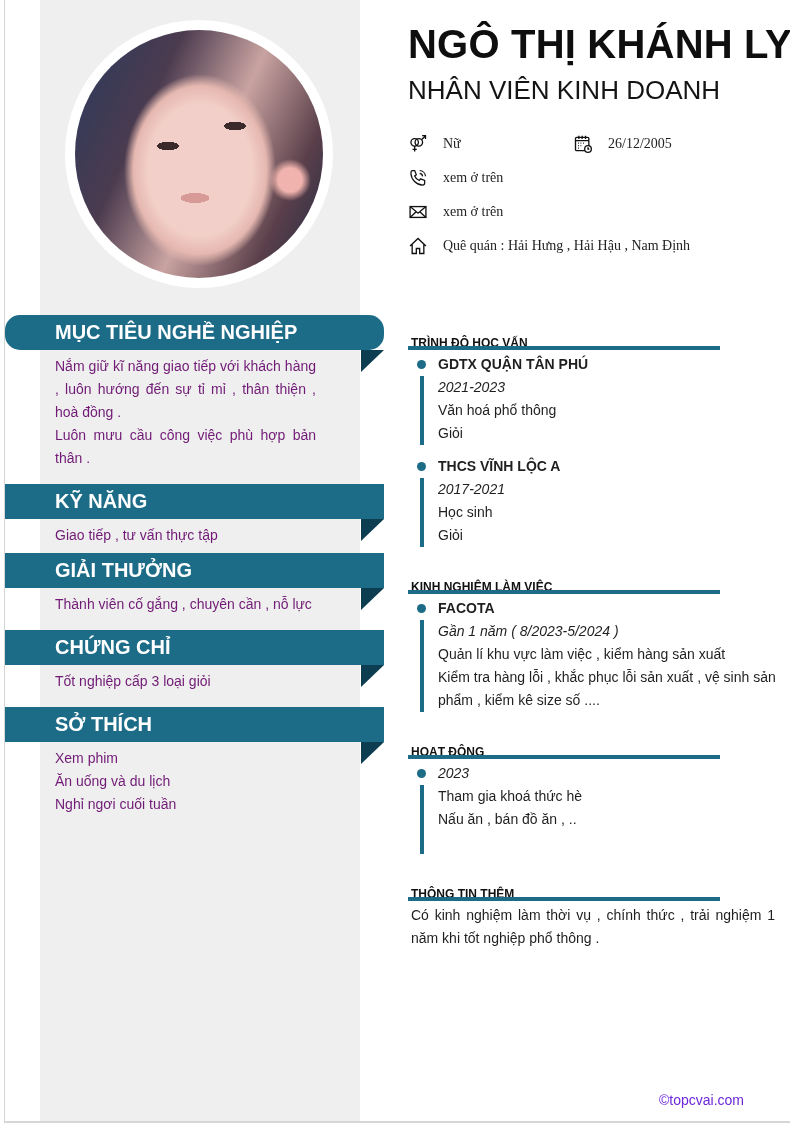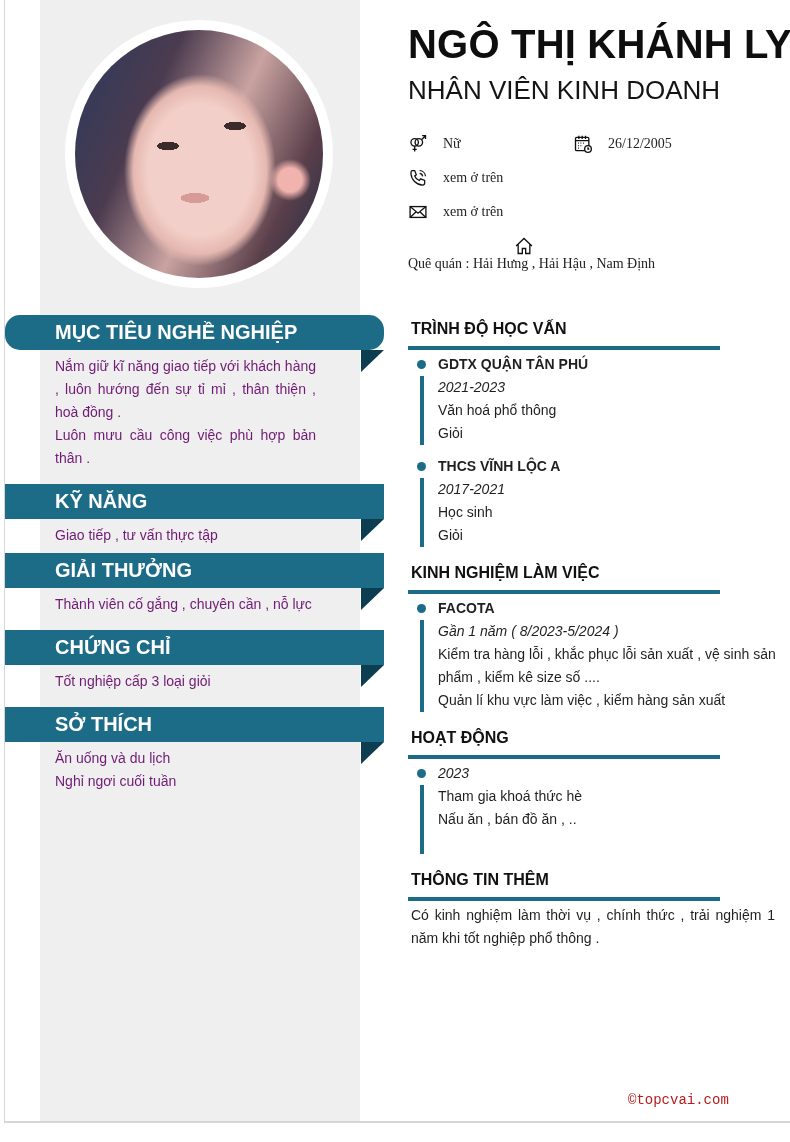--- a/index.html
+++ b/index.html
@@ -54,35 +54,35 @@
     position: absolute; left: 361px; width: 0; height: 0;
     border-top: 22px solid #0d3d50; border-right: 23px solid transparent;
   }
   .lsec-body {
     position: absolute; left: 55px; width: 261px; font-size: 14px; line-height: 23px; color: #701a75;
   }
   .lsec-body.justify p { text-align: justify; text-align-last: left; }
 
   
   .rsec-title {
-    position: absolute; left: 411px; font-size: 16px; font-weight: 700; color: #111;
-    white-space: nowrap; text-transform: uppercase;
+    position: absolute; left: 411px; font-size: 12px; font-weight: 700; color: #111;
+    white-space: nowrap; text-transform: uppercase; margin-top: 16px;
   }
   .rsec-rule { position: absolute; left: 408px; width: 312px; height: 4px; background: #1c6b87; }
   .tl-item { position: absolute; left: 411px; width: 370px; font-size: 14px; line-height: 23px; color: #1f1f1f; }
   .tl-dot { position: absolute; left: 6px; top: 7px; width: 9px; height: 9px; border-radius: 50%; background: #1c6b87; }
   .tl-line { position: absolute; left: 9px; top: 23px; width: 4px; background: #1c6b87; }
   .tl-content { padding-left: 27px; }
   .tl-head { font-weight: 700; font-size: 14px; }
   .tl-date { font-style: italic; }
   .extra { position: absolute; left: 411px; width: 364px; font-size: 14px; line-height: 23px; color: #1f1f1f; text-align: justify; }
 
   .watermark {
-    position: absolute; left: 628px; top: 1092px; font-family: Liberation Mono, monospace;
-    font-size: 14px; color: #b91c1c;
+    position: absolute; left: 659px; top: 1092px; font-family: Liberation Sans, sans-serif;
+    font-size: 14px; color: #6d28d9;
   }
 </style>
 </head>
 <body>
 
 <div class="page"></div>
 <div class="sidebar-bg"></div>
 
 <div class="avatar-ring"></div>
 <div class="avatar"></div>
@@ -123,21 +123,21 @@
 </div>
 <div class="info-row" style="left:408px; top:202px;">
   <span class="ic">
     <svg viewBox="0 0 24 24" fill="none" stroke="#111" stroke-width="1.6">
         <rect x="2.5" y="5.5" width="19" height="13"></rect>
         <path d="M2.5 5.5l9.5 8 9.5-8M2.5 18.5l7-6.5M21.5 18.5l-7-6.5"></path>
       </svg>
   </span>
   <span>xem ở trên</span>
 </div>
-<div class="info-row" style="left:408px; top:236px;flex-direction:column;">
+<div class="info-row" style="left:408px; top:236px;">
   <span class="ic">
     <svg viewBox="0 0 24 24" fill="none" stroke="#111" stroke-width="1.6">
         <path d="M2.5 12L12 3l9.5 9M5 10v11h5v-6h4v6h5V10"></path>
       </svg>
   </span>
   <span>Quê quán : Hải Hưng , Hải Hậu , Nam Định</span>
 </div>
 
 <div class="lsec-title" style="top:315px;border-radius:15px;">MỤC TIÊU NGHỀ NGHIỆP</div>
 <div class="lsec-fold" style="top:350px;"></div>
@@ -160,20 +160,21 @@
 
 <div class="lsec-title" style="top:630px;">CHỨNG CHỈ</div>
 <div class="lsec-fold" style="top:665px;"></div>
 <div class="lsec-body" style="top:670px;">
   <p>Tốt nghiệp cấp 3 loại giỏi</p>
 </div>
 
 <div class="lsec-title" style="top:707px;">SỞ THÍCH</div>
 <div class="lsec-fold" style="top:742px;"></div>
 <div class="lsec-body" style="top:747px;">
+  <p>Xem phim</p>
   <p>Ăn uống và du lịch</p>
   <p>Nghỉ ngơi cuối tuần</p>
 </div>
 
 <div class="rsec-title" style="top:320px;">TRÌNH ĐỘ HỌC VẤN</div>
 <div class="rsec-rule" style="top:346px;"></div>
 <div class="tl-item" style="top:353px;">
   <span class="tl-dot"></span>
   <span class="tl-line" style="height:69px;"></span>
   <div class="tl-content">
@@ -195,22 +196,22 @@
 </div>
 
 <div class="rsec-title" style="top:564px;">KINH NGHIỆM LÀM VIỆC</div>
 <div class="rsec-rule" style="top:590px;"></div>
 <div class="tl-item" style="top:597px;">
   <span class="tl-dot"></span>
   <span class="tl-line" style="height:92px;"></span>
   <div class="tl-content">
     <div class="tl-head">FACOTA</div>
     <div class="tl-date">Gần 1 năm ( 8/2023-5/2024 )</div>
+    <div>Quản lí khu vực làm việc , kiểm hàng sản xuất</div>
     <div>Kiểm tra hàng lỗi , khắc phục lỗi sản xuất , vệ sinh sản phẩm , kiểm kê size số ....</div>
-    <div>Quản lí khu vực làm việc , kiểm hàng sản xuất</div>
   </div>
 </div>
 
 <div class="rsec-title" style="top:729px;">HOẠT ĐỘNG</div>
 <div class="rsec-rule" style="top:755px;"></div>
 <div class="tl-item" style="top:762px;">
   <span class="tl-dot"></span>
   <span class="tl-line" style="height:69px;"></span>
   <div class="tl-content">
     <div class="tl-date">2023</div>

